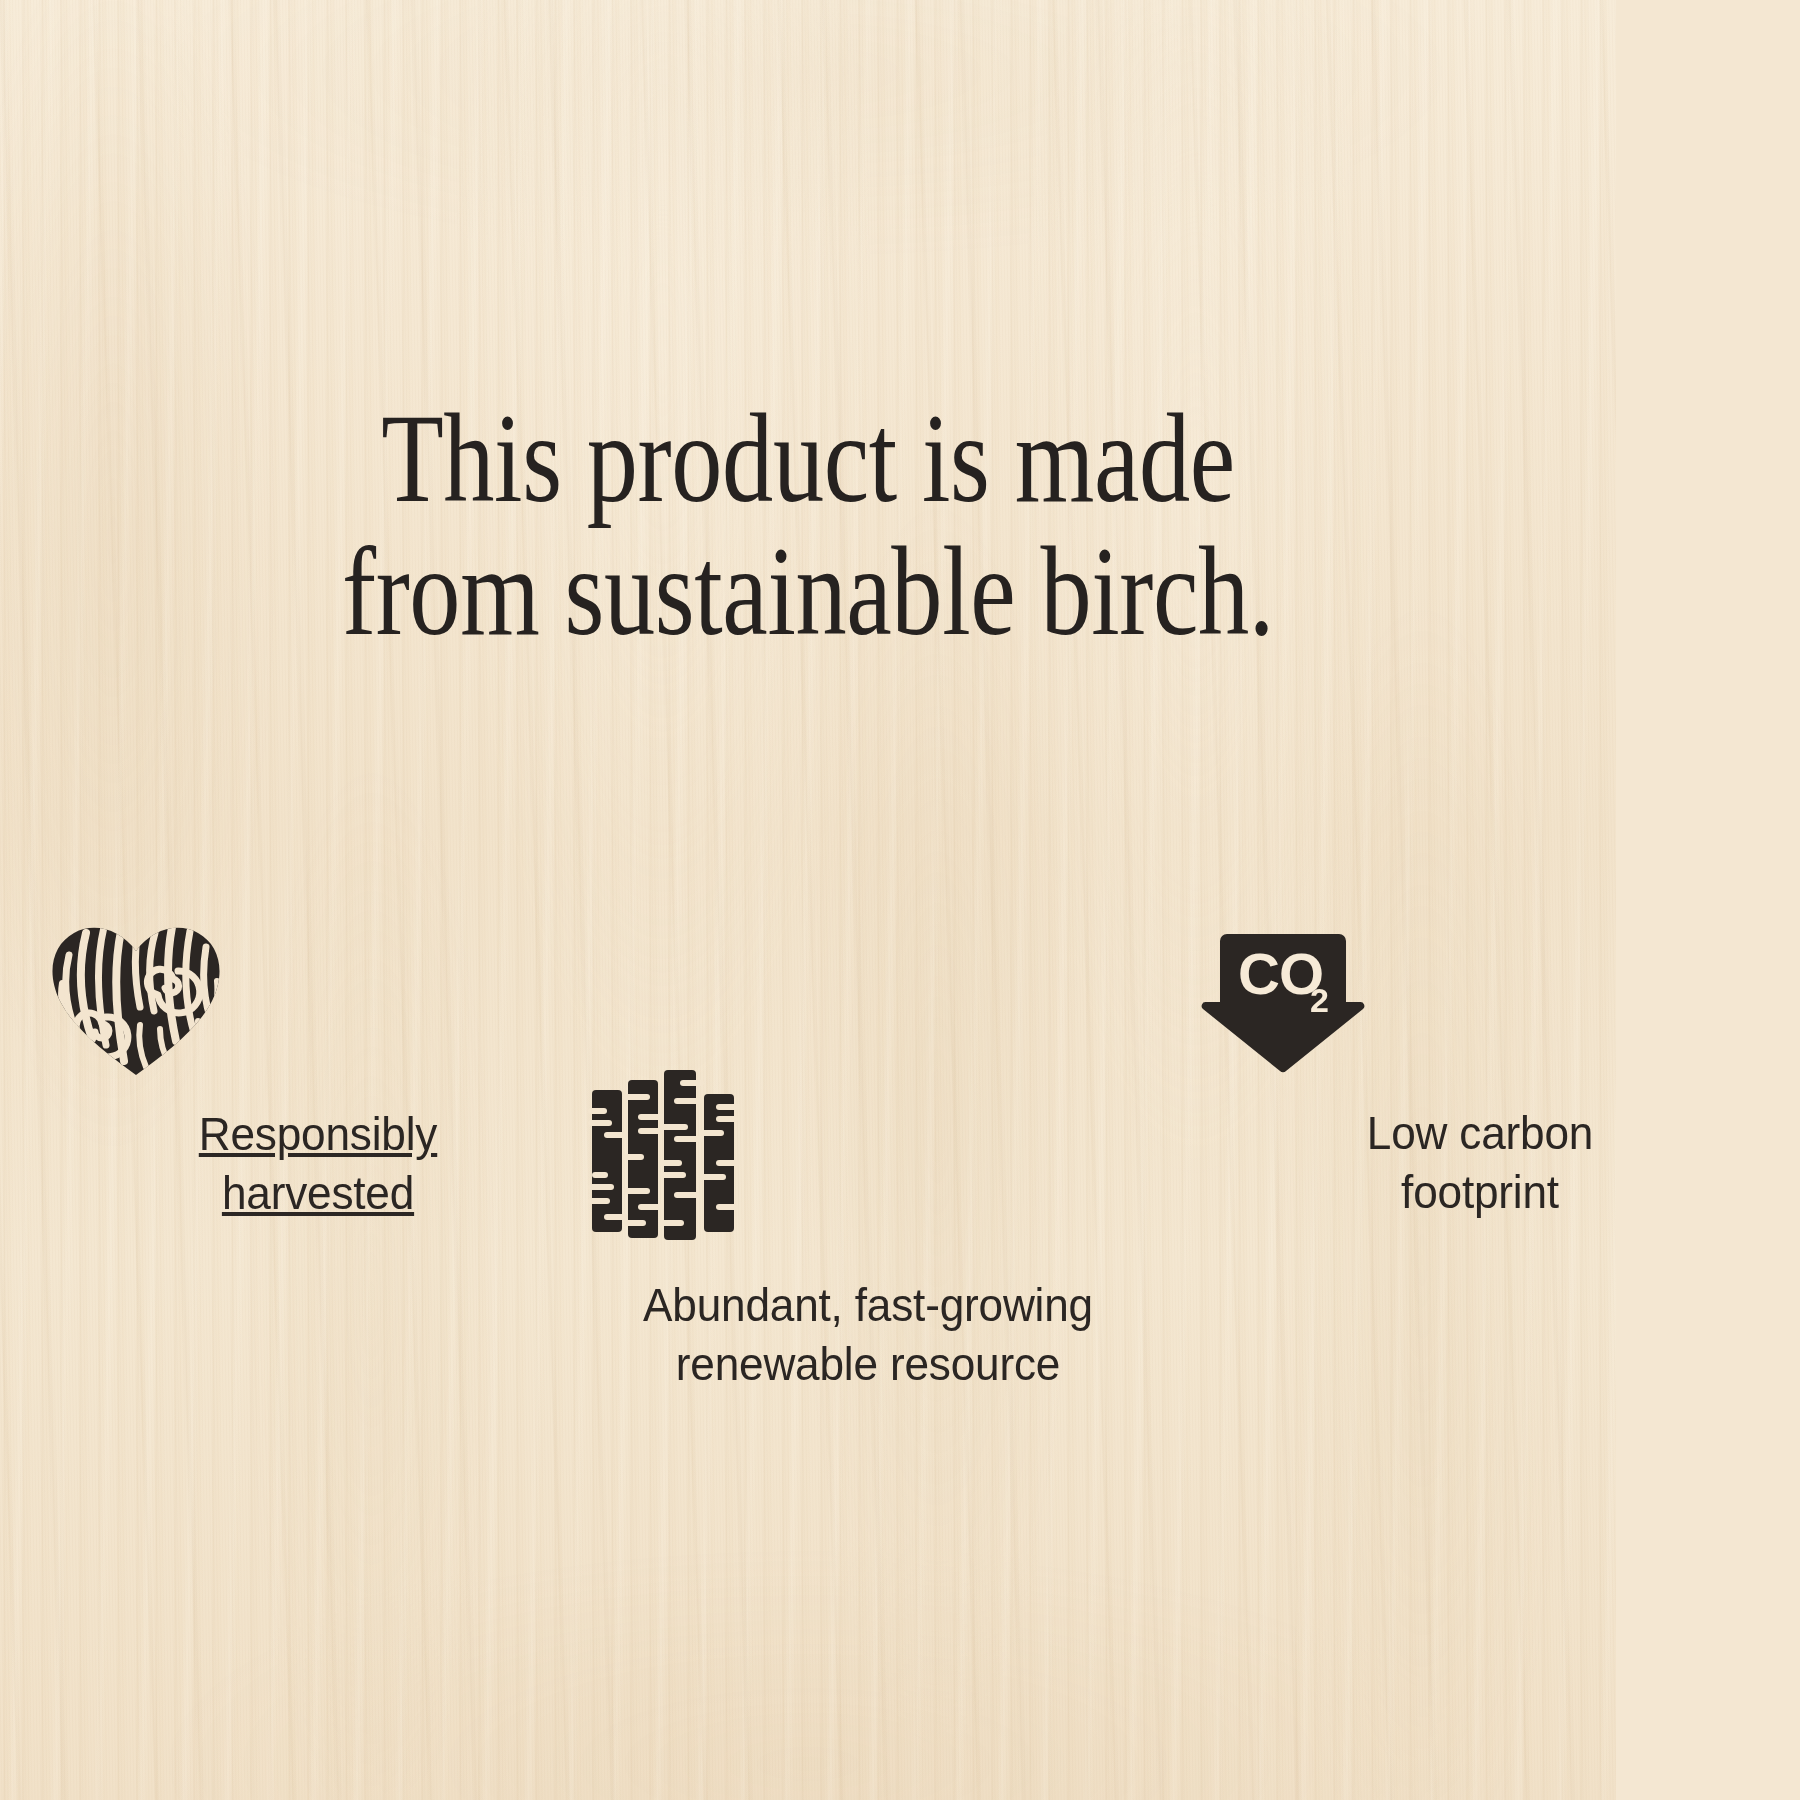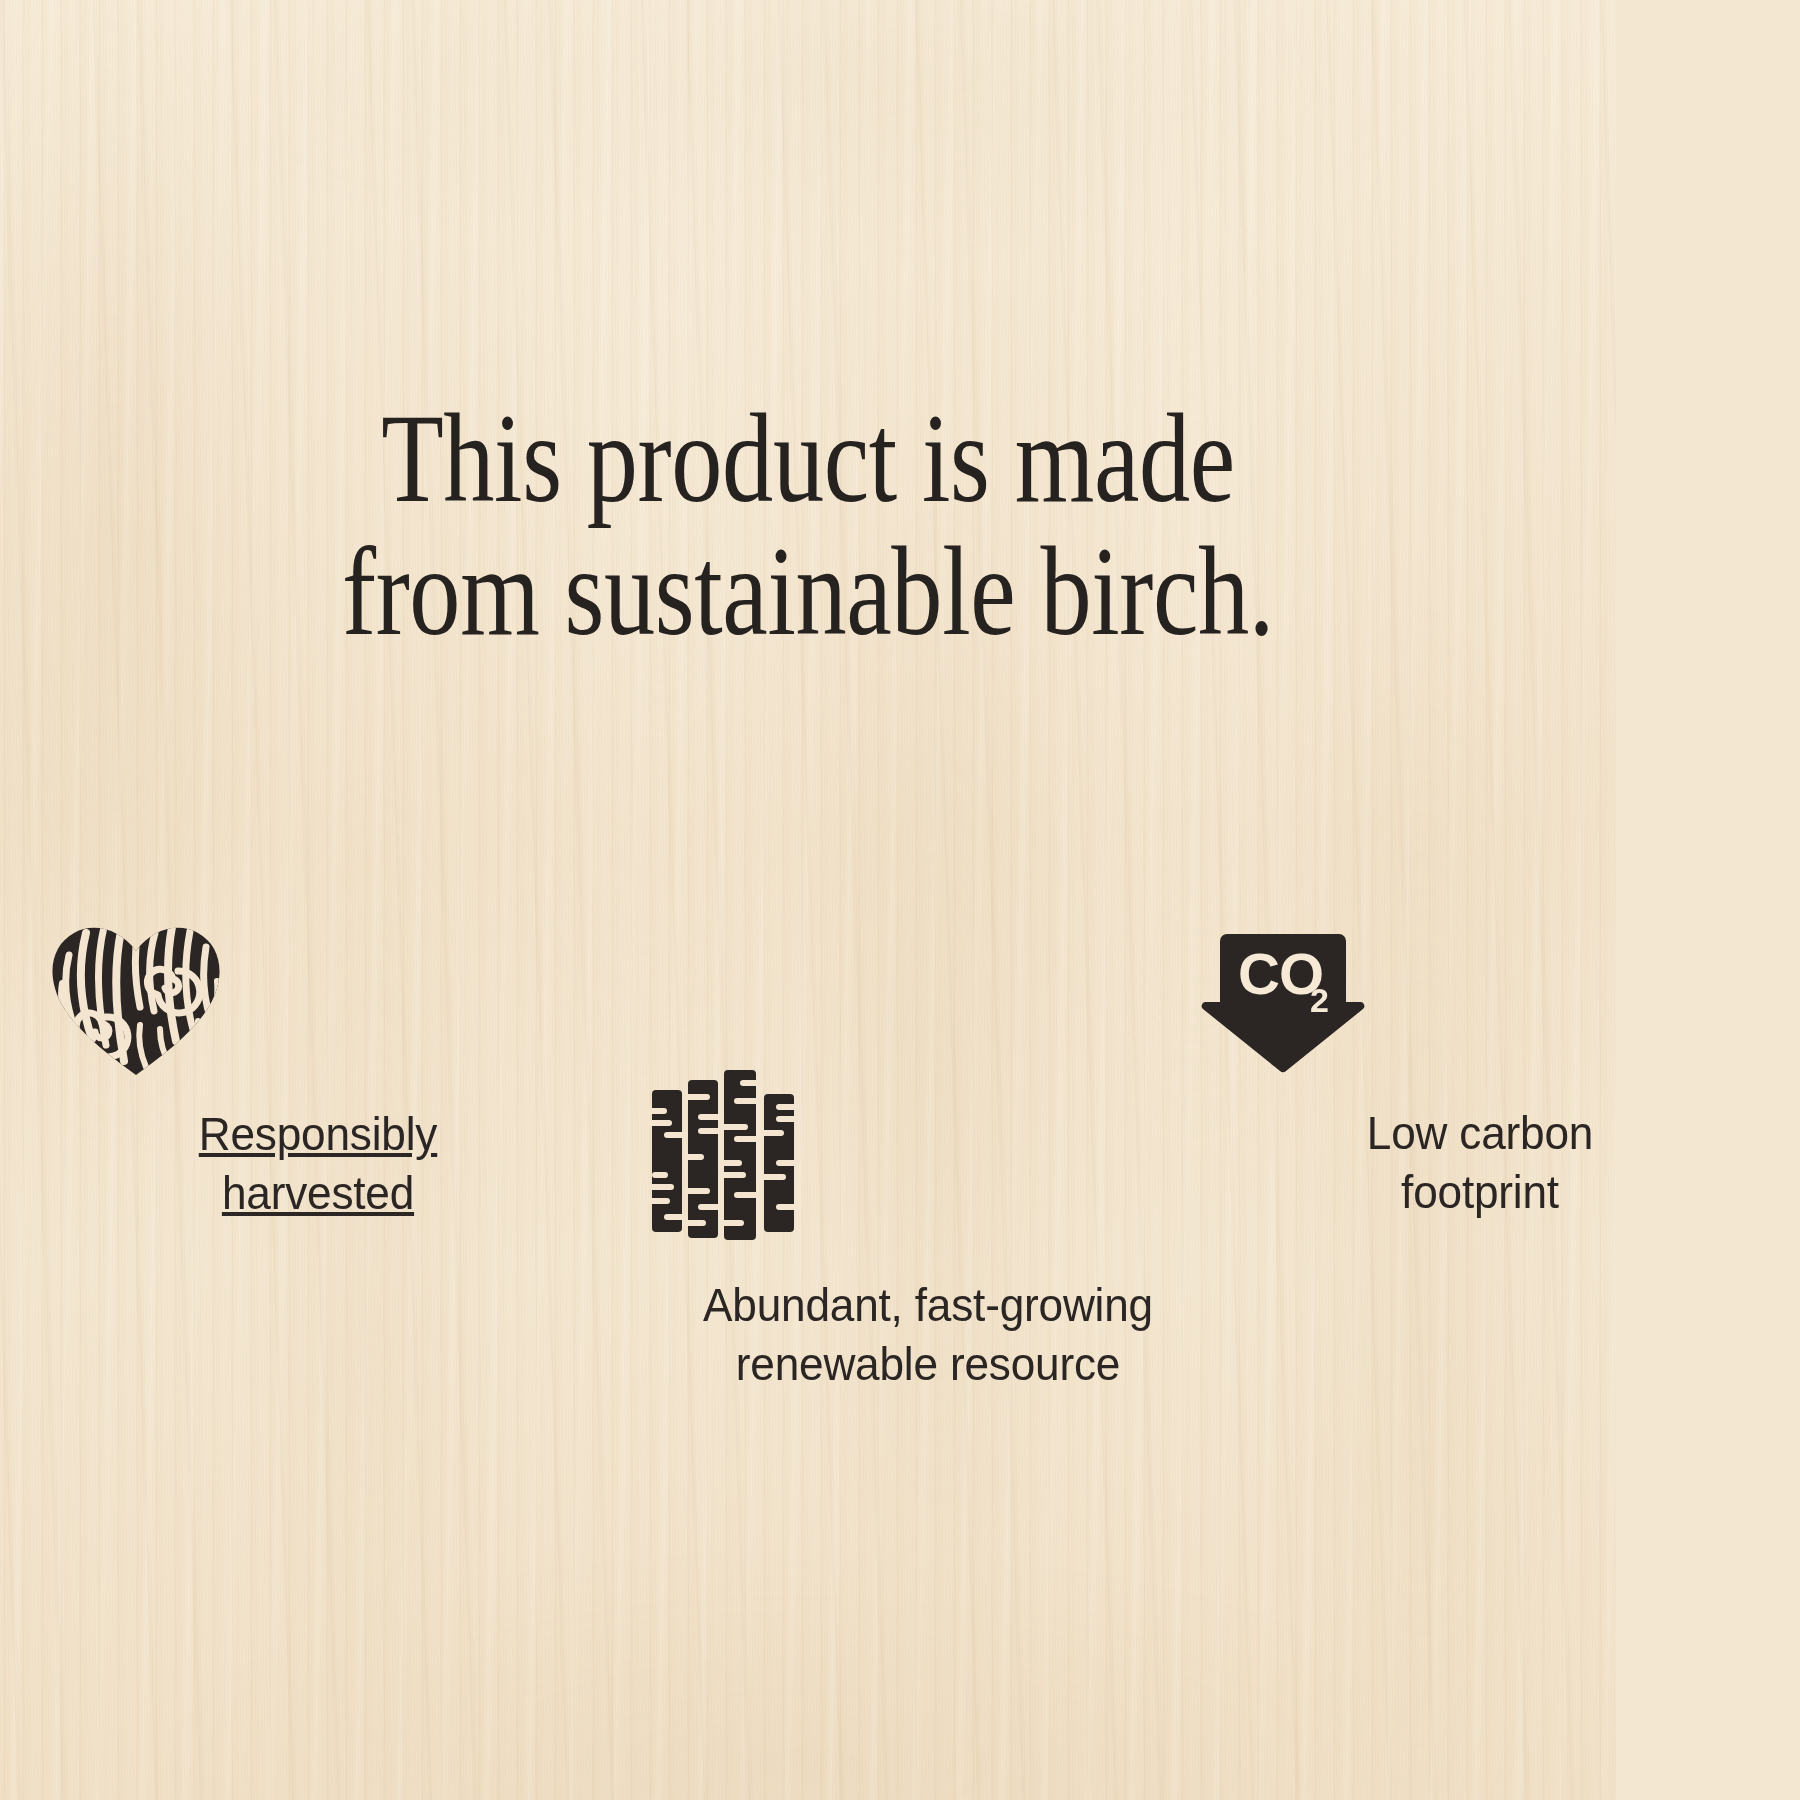--- a/index.html
+++ b/index.html
@@ -122,21 +122,21 @@
     line-height: 1.28;
     color: #2b2623;
     letter-spacing: -0.2px;
     white-space: pre-line;
     transform: scaleX(0.96);
   }
 
   #feature-harvested { left: 48px;  top: 925px; width: 540px; text-decoration: underline; }
   #feature-harvested .caption { margin-top: 28px; }
 
-  #feature-renewable { left: 648px; top: 1068px; width: 560px; }
+  #feature-renewable { left: 588px; top: 1068px; width: 560px; }
   #feature-renewable .caption { margin-top: 34px; }
 
   #feature-carbon   { left: 1200px; top: 928px; width: 560px; }
   #feature-carbon .caption { margin-top: 30px; }
 
   svg { display: block; }
   .ink { fill: #2b2623; }
 </style>
 </head>
 <body>

